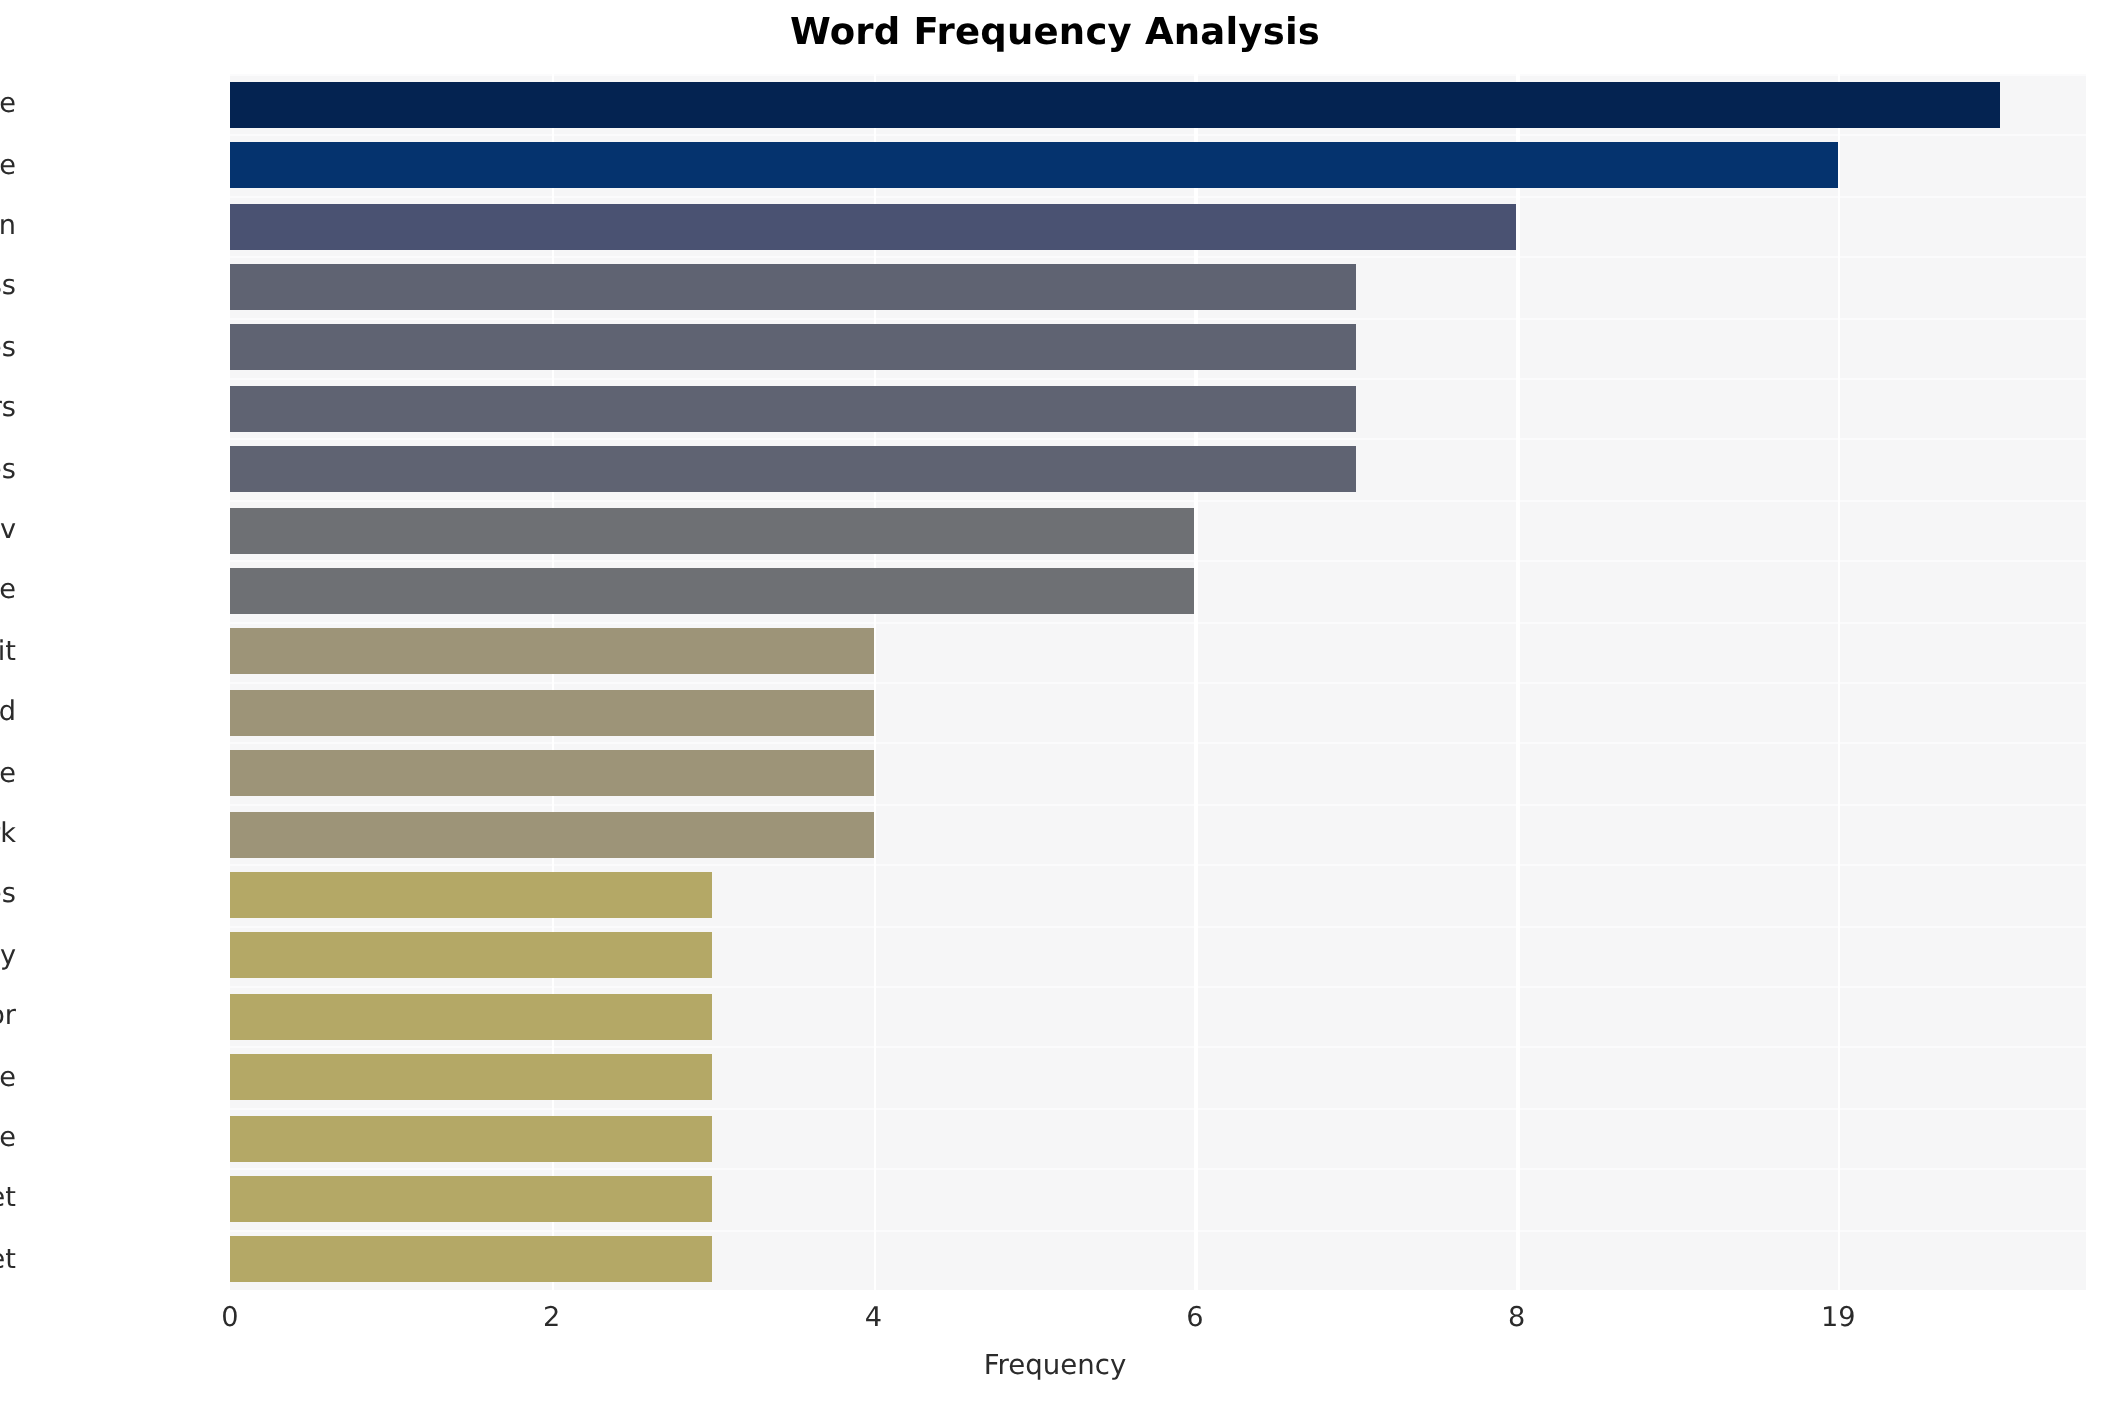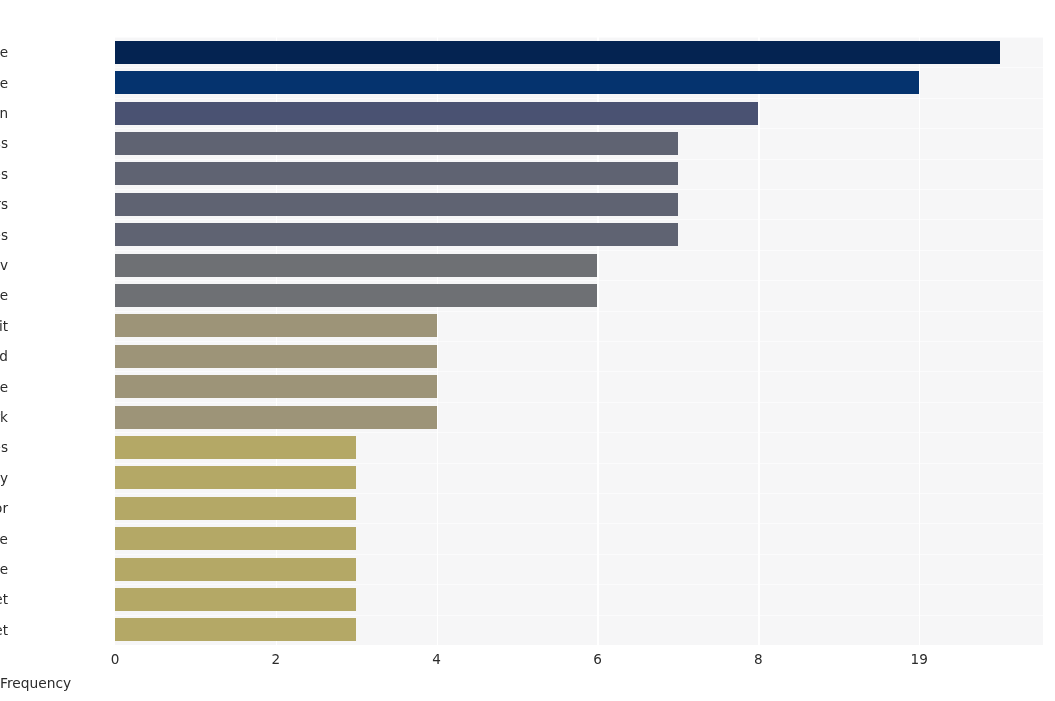--- a/index.html
+++ b/index.html
@@ -79,30 +79,31 @@
     color: #2b2b2b;
     text-align: center;
     width: 60px;
     margin-left: -30px;
   }
   #xaxis-label {
     position: absolute;
     left: 0;
     top: 675px;
     width: 1055px;
-    text-align: left;
+    text-align: center;
     font-size: 13.8px;
     color: #2b2b2b;
   }
 </style>
 </head>
 <body>
 
 <div id="figure">
 
+  <div id="chart-title">Word Frequency Analysis</div>
 
   <div id="plot-area">
       <div class="vgrid" style="left: 160.832px;"></div>
       <div class="vgrid" style="left: 321.664px;"></div>
       <div class="vgrid" style="left: 482.496px;"></div>
       <div class="vgrid" style="left: 643.328px;"></div>
       <div class="vgrid" style="left: 804.159px;"></div>
       <div class="hgrid" style="top: 0px;"></div>
       <div class="hgrid" style="top: 30.4px;"></div>
       <div class="hgrid" style="top: 60.8px;"></div>

